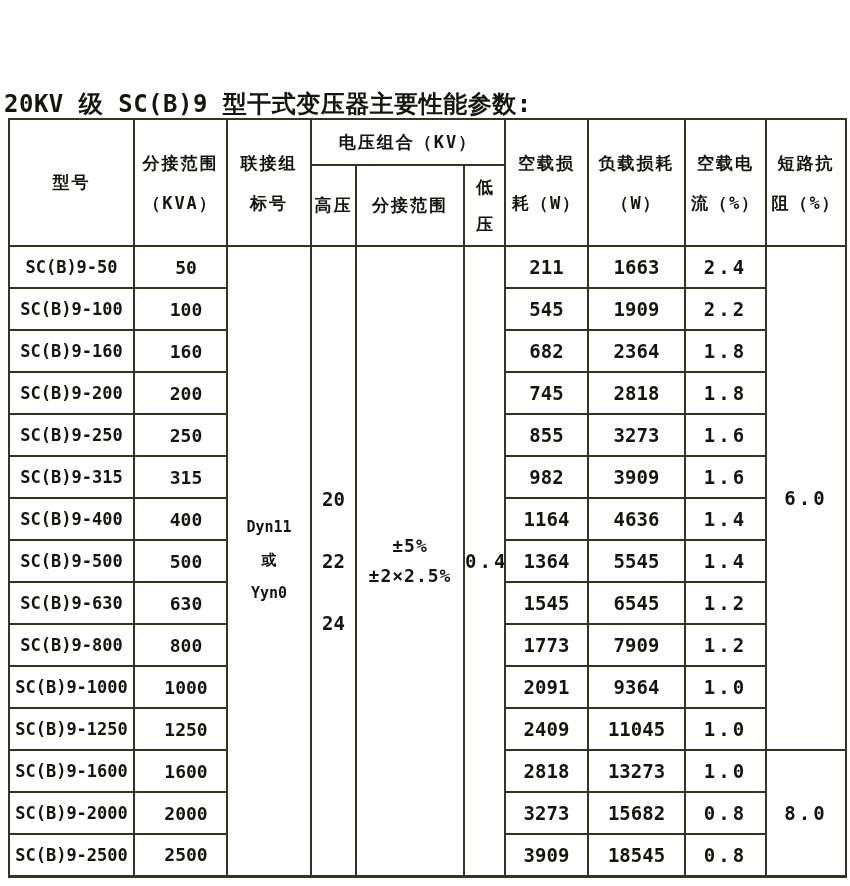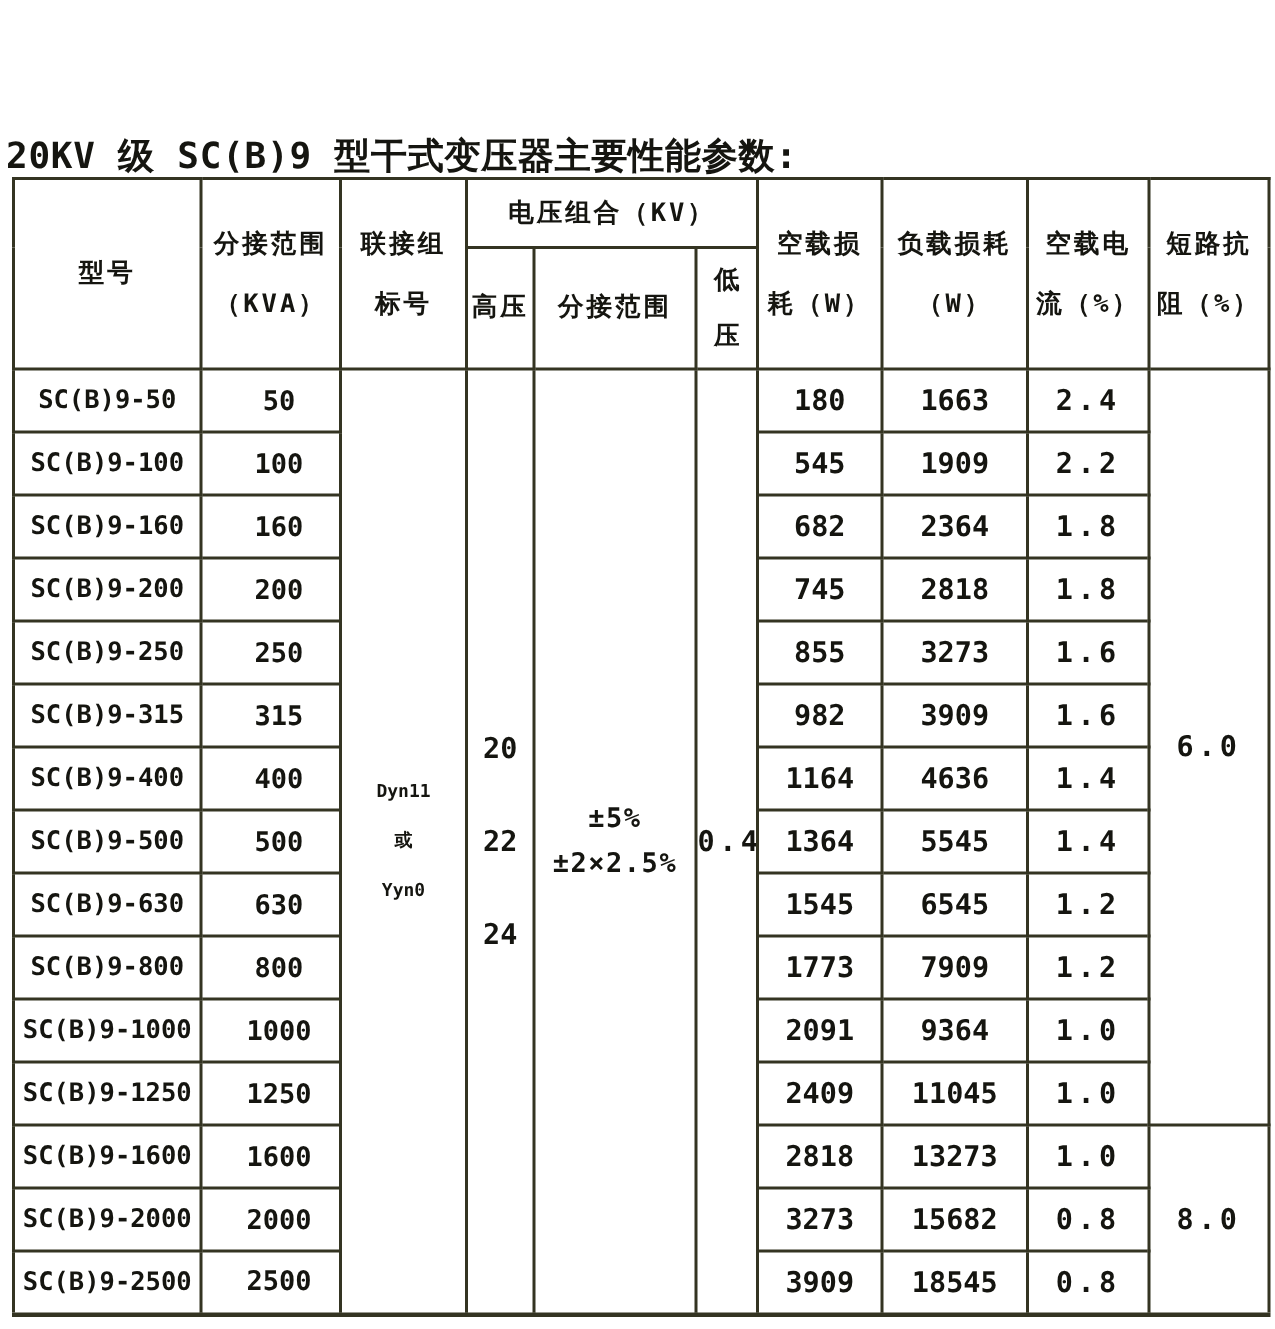--- a/index.html
+++ b/index.html
@@ -44,21 +44,21 @@
   .spec thead tr.r1{height:46px;}
   .spec thead tr.r2{height:81px;}
   .spec tbody tr{height:42px;}
   .spec th{font-size:17px;letter-spacing:2px;line-height:1.3;}
   .spec th .hl{display:block;line-height:40px;letter-spacing:2px;}
   th.lv-h{letter-spacing:0;word-break:break-all;line-height:37px;padding:0 8px;}
   td.model{font-size:17px;letter-spacing:0;margin-left:14px;}
   td.num{font-size:19px;letter-spacing:0;}
   td.kva{font-size:18px;padding-left:11px;}
   td.spread{font-size:19px;letter-spacing:3px;}
-  td.conn{font-size:12px;margin-top:42px;}
+  td.conn{font-size:15px;margin-top:42px;}
   td.conn .line{display:block;line-height:33px;}
   td.hvv{font-size:19px;}
   td.hvv .line{display:block;line-height:62px;}
   td.tap{font-size:18px;letter-spacing:1px;}
   td.tap .line{display:block;line-height:30px;}
 </style>
 </head>
 <body>
 
 <div class="page">
@@ -126,21 +126,21 @@
         <td class="hvv" rowspan="15">
           <span class="line">20</span>
           <span class="line">22</span>
           <span class="line">24</span>
         </td>
         <td class="tap" rowspan="15">
           <span class="line">±5%</span>
           <span class="line">±2×2.5%</span>
         </td>
         <td class="spread" rowspan="15">0.4</td>
-        <td class="num">180</td>
+        <td class="num">211</td>
         <td class="num">1663</td>
         <td class="spread">2.4</td>
         <td class="spread" rowspan="12">6.0</td>
       </tr>
       <tr>
         <td class="model">SC(B)9-100</td>
         <td class="kva">100</td>
         <td class="num">545</td>
         <td class="num">1909</td>
         <td class="spread">2.2</td>

